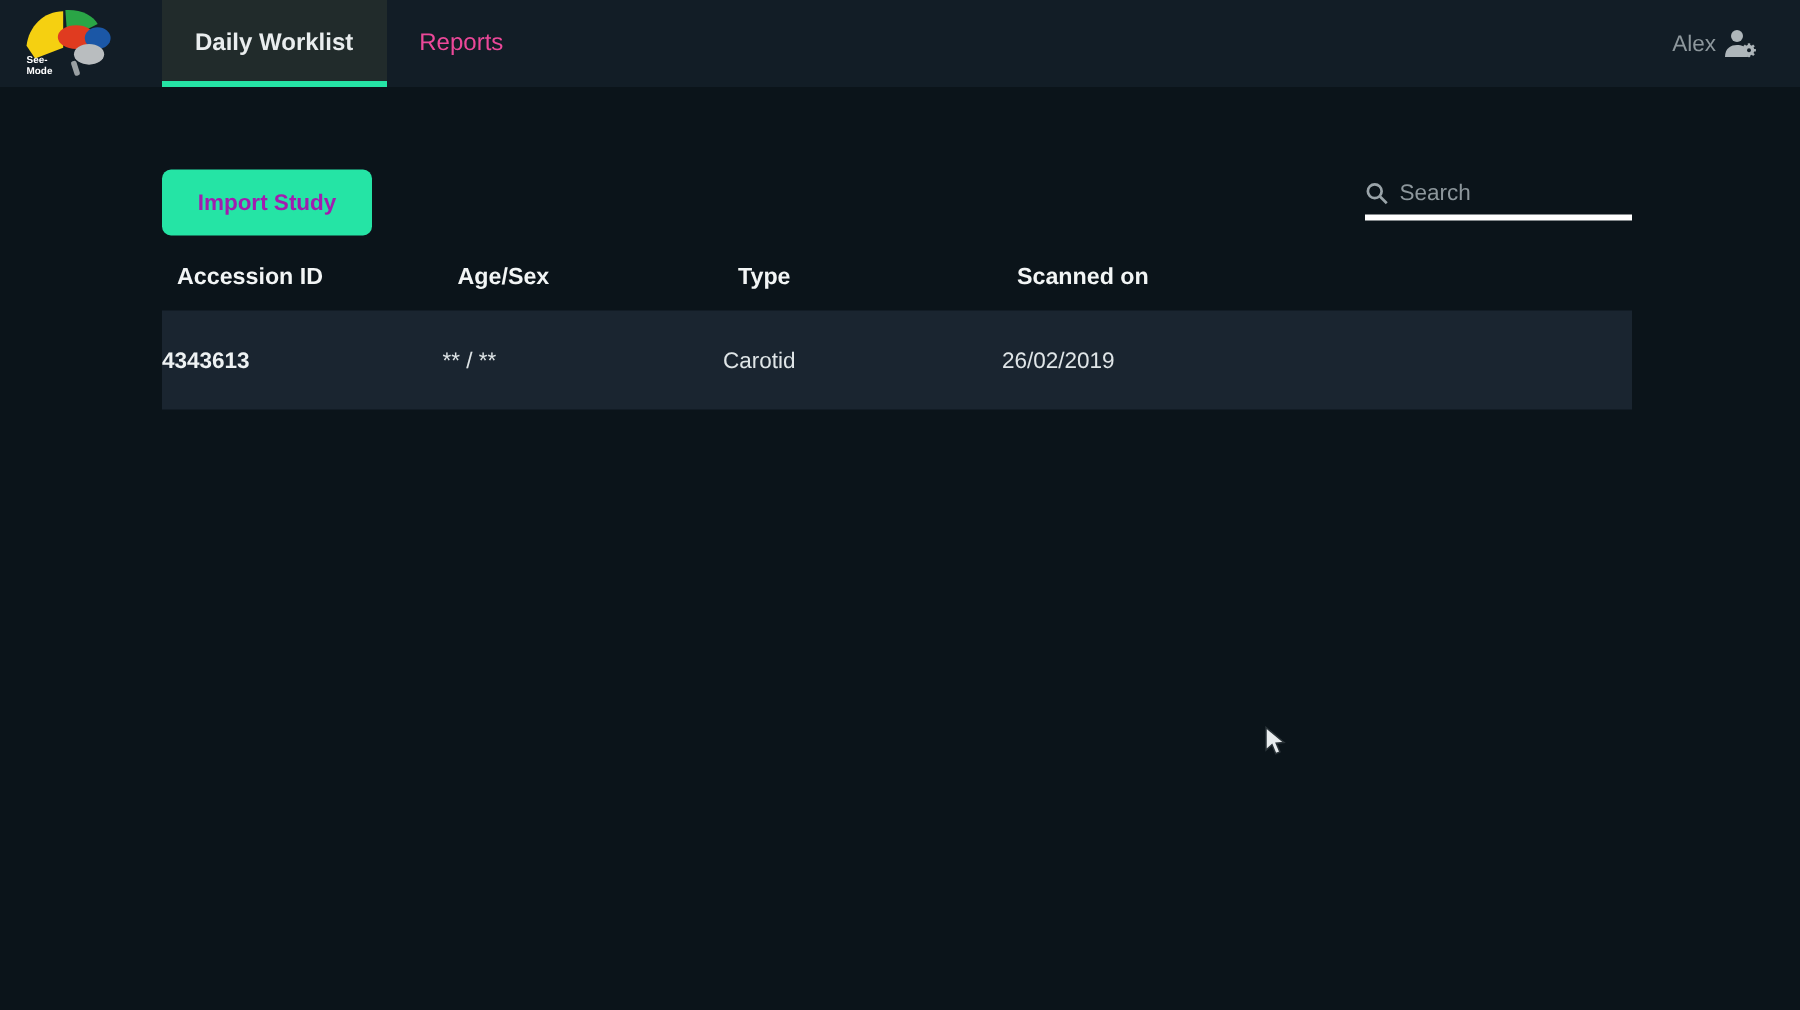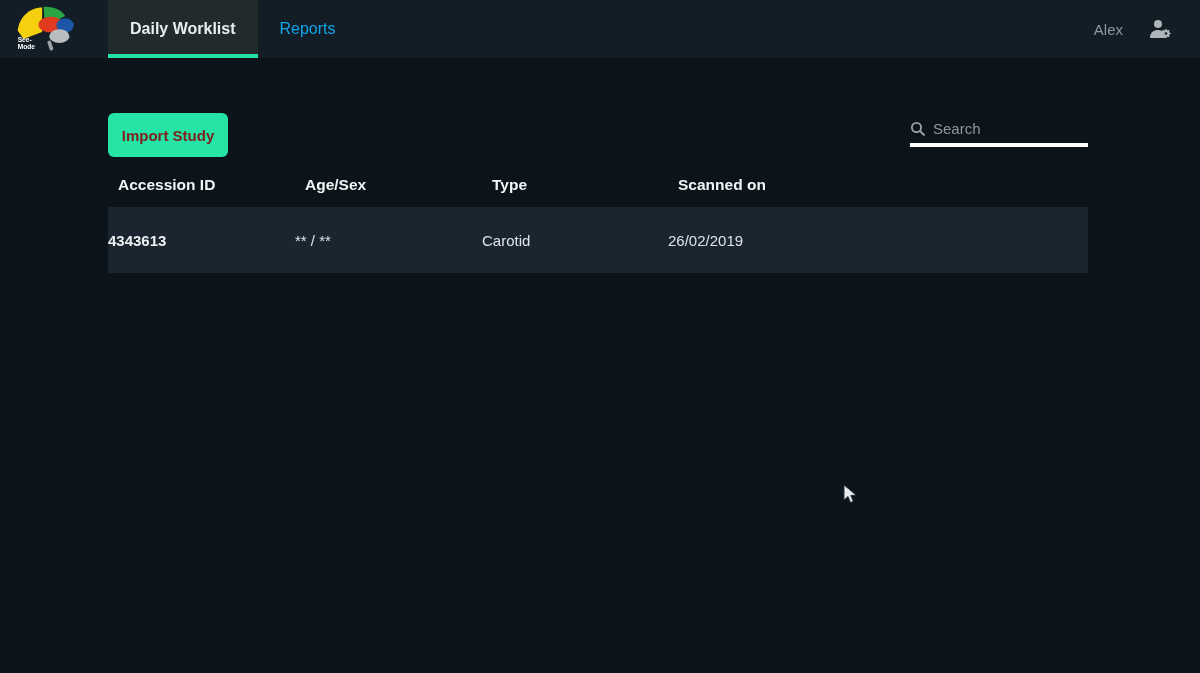--- a/index.html
+++ b/index.html
@@ -23,60 +23,60 @@
     width: 108px;
     display: flex;
     align-items: center;
     padding-left: 14px;
   }
   .tab {
     display: flex;
     align-items: center;
     padding: 0 22px;
     font-size: 16px;
-    color: #0ea5e9;
+    color: #ec4899;
     cursor: pointer;
     position: relative;
   }
   .tab.active {
     background: #212b2b;
     color: #e9edee;
     font-weight: 600;
   }
   .tab.active::after {
     content: "";
     position: absolute;
     left: 0; right: 0; bottom: 0;
     height: 4px;
     background: #25e4a5;
   }
   .topbar-right {
     margin-left: auto;
     display: flex;
     align-items: center;
-    gap: 25px;
+    gap: 4px;
     padding-right: 28px;
   }
   .user-name { color: #8d979c; font-size: 15px; }
 
   
   .main {
     padding: 0 112px 0 108px;
   }
   .toolbar {
     margin-top: 55px;
     display: flex;
     align-items: flex-end;
     justify-content: space-between;
   }
   .import-btn {
-    width: 120px;
+    width: 140px;
     height: 44px;
     background: #25e4a5;
-    color: #7f1d1d;
+    color: #a21caf;
     border: none;
     border-radius: 6px;
     font-family: "Liberation Sans", sans-serif;
     font-size: 15px;
     font-weight: 600;
     cursor: pointer;
   }
   .search-box {
     display: flex;
     align-items: center;

